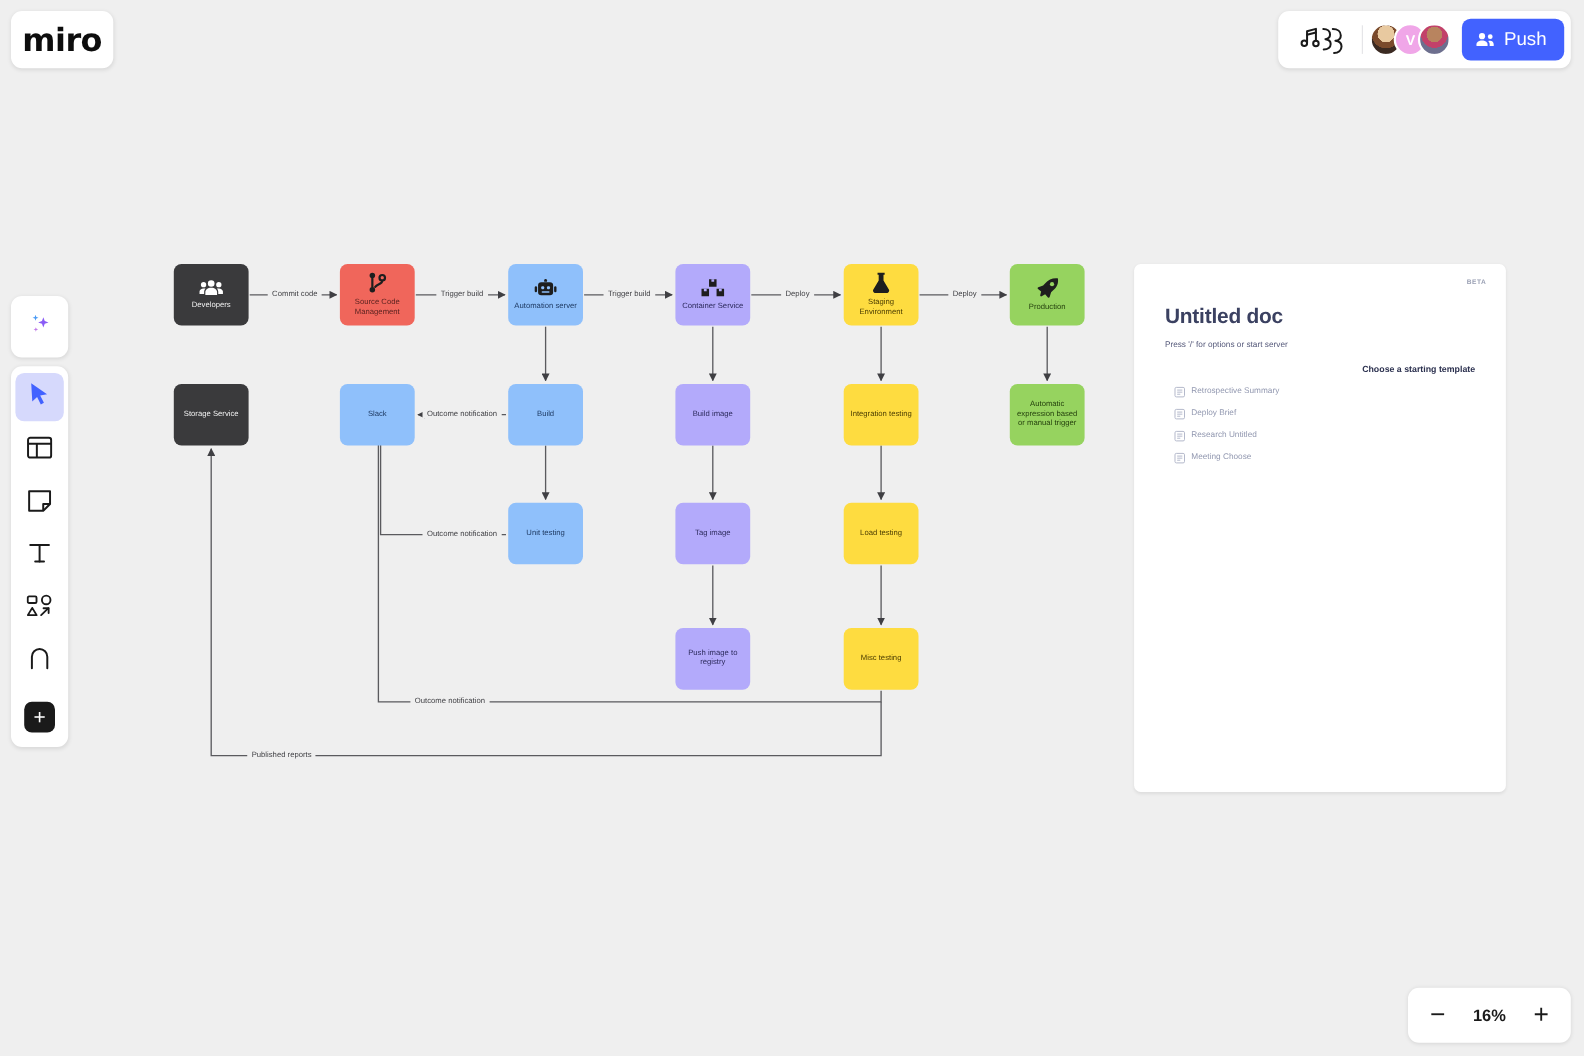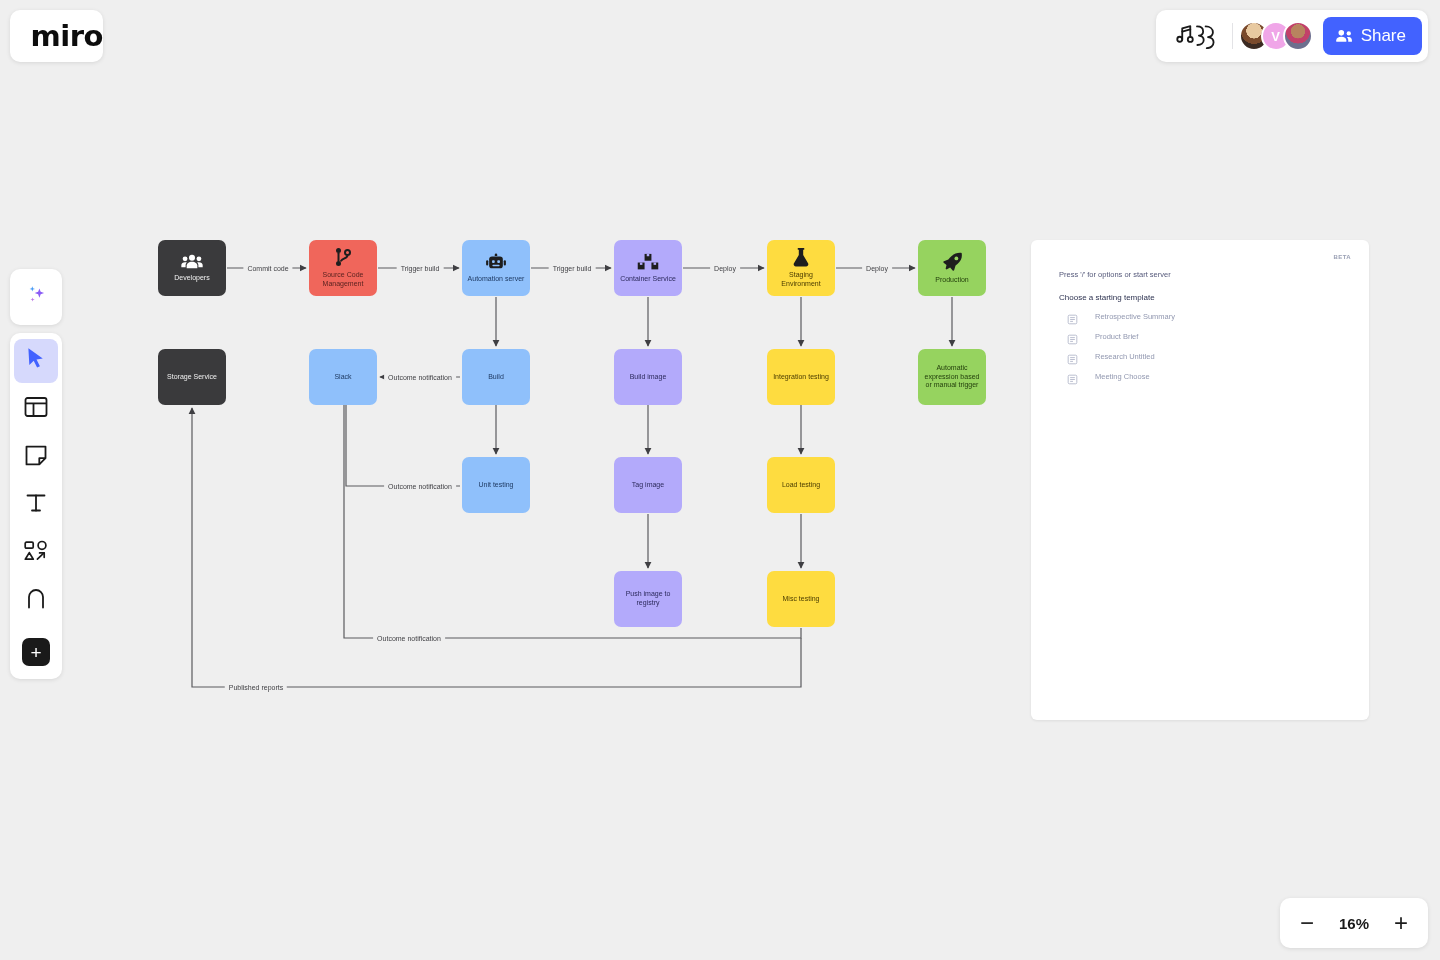--- a/index.html
+++ b/index.html
@@ -9,21 +9,21 @@
     font-family: "Liberation Sans", sans-serif;
     overflow: hidden;
   }
   #app { position: relative; width: 1440px; height: 960px; }
 
   
   .logo-card {
     position: absolute; left: 10px; top: 10px;
     width: 93px; height: 52px;
     background: #fff; border-radius: 10px;
-    display: flex; align-items: center; justify-content: flex-end;
+    display: flex; align-items: center; justify-content: center;
     box-shadow: 0 1px 4px rgba(0,0,0,.10);
   }
   .logo-text {
     font-family: "DejaVu Sans", sans-serif;
     font-size: 29px; font-weight: 700; letter-spacing: -.5px;
     color: #0d0d0d; line-height: 1;
   }
 
   
   .topbar {
@@ -114,23 +114,23 @@
   .beta-badge {
     position: absolute; right: 18px; top: 14px;
     font-size: 6px; font-weight: 700; letter-spacing: .4px;
     color: #9aa0b4;
   }
   .doc-title {
     font-size: 19px; font-weight: 700; color: #3b4161;
     letter-spacing: -.2px; margin-top: 16px;
   }
   .doc-sub { font-size: 7.5px; color: #55597a; margin-top: 8px; }
-  .doc-section { font-size: 8px; font-weight: 400; color: #2d3250; margin-top: 14px; }
+  .doc-section { font-size: 8px; font-weight: 700; color: #2d3250; margin-top: 14px; text-align: right; }
   .tpl-list { margin-top: 9px; display: flex; flex-direction: column; gap: 9px; }
-  .tpl-item { display: flex; align-items: center; gap: 17px; cursor: pointer; padding-left: 8px;}
+  .tpl-item { display: flex; align-items: center; gap: 5px; cursor: pointer; padding-left: 8px;}
   .tpl-icon { width: 11px; height: 11px; flex: 0 0 11px; }
   .tpl-label { font-size: 7.5px; color: #9298b0; }
 
   
   .canvas { position: absolute; left: 0; top: 0; width: 1440px; height: 960px; }
   .svg-layer { position: absolute; left: 0; top: 0; width: 1440px; height: 960px; pointer-events: none; }
 
   .node {
     position: absolute; border-radius: 7px;
     display: flex; flex-direction: column;
@@ -330,20 +330,21 @@
     <div class="edge-label" style="left:725px;top:268px;">Deploy</div>
     <div class="edge-label" style="left:877px;top:268px;">Deploy</div>
     <div class="edge-label" style="left:420px;top:377px;">Outcome notification</div>
     <div class="edge-label" style="left:420px;top:486px;">Outcome notification</div>
     <div class="edge-label" style="left:409px;top:638px;">Outcome notification</div>
     <div class="edge-label" style="left:256px;top:687px;">Published reports</div>
   </div>
 
   <div class="docpanel">
     <div class="beta-badge">BETA</div>
+    <div class="doc-title">Untitled doc</div>
     <div class="doc-sub">Press '/' for options or start server</div>
     <div class="doc-section">Choose a starting template</div>
     <div class="tpl-list">
       <div class="tpl-item">
         <span class="tpl-icon">
           <svg width="11" height="11" viewBox="0 0 14 14" fill="none" stroke="#b0b5c8" stroke-width="1.1">
             <rect x="1.5" y="1.5" width="11" height="11" rx="1.6"></rect>
             <line x1="4" y1="4.6" x2="10" y2="4.6"></line>
               <line x1="4" y1="7" x2="10" y2="7"></line>
               <line x1="4" y1="9.4" x2="7.6" y2="9.4"></line>
@@ -353,21 +354,21 @@
       </div>
       <div class="tpl-item">
         <span class="tpl-icon">
           <svg width="11" height="11" viewBox="0 0 14 14" fill="none" stroke="#b0b5c8" stroke-width="1.1">
             <rect x="1.5" y="1.5" width="11" height="11" rx="1.6"></rect>
             <line x1="4" y1="4.6" x2="10" y2="4.6"></line>
               <line x1="4" y1="7" x2="10" y2="7"></line>
               <line x1="4" y1="9.4" x2="7.6" y2="9.4"></line>
           </svg>
         </span>
-        <span class="tpl-label">Product Brief</span>
+        <span class="tpl-label">Deploy Brief</span>
       </div>
       <div class="tpl-item">
         <span class="tpl-icon">
           <svg width="11" height="11" viewBox="0 0 14 14" fill="none" stroke="#b0b5c8" stroke-width="1.1">
             <rect x="1.5" y="1.5" width="11" height="11" rx="1.6"></rect>
             <line x1="4" y1="4.6" x2="10" y2="4.6"></line>
               <line x1="4" y1="7" x2="10" y2="7"></line>
               <line x1="4" y1="9.4" x2="7.6" y2="9.4"></line>
           </svg>
         </span>
@@ -410,21 +411,21 @@
     </span>
     <button class="share-btn">
       <span style="display:flex;align-items:center;">
         <svg width="18" height="14" viewBox="0 0 20 15" fill="#fff">
           <circle cx="7" cy="4" r="3.1"></circle>
             <circle cx="15.3" cy="4.6" r="2.4"></circle>
           <path d="M7 8.3c-3.2 0-5.6 1.7-5.6 3.8V14h11.2v-1.9c0-2.1-2.4-3.8-5.6-3.8z"></path>
           <path d="M15.3 8.6c-.8 0-1.5.1-2.1.3.9.9 1.5 2 1.5 3.2V14h4.1v-1.8c0-1.9-1.5-3.6-3.5-3.6z"></path>
         </svg>
       </span>
-      <span>Share</span>
+      <span>Push</span>
     </button>
   </div>
 
   <div class="tool-ai">
     <span>
       <svg width="26" height="26" viewBox="0 0 26 26" fill="none">
         <path d="M16.4 6.4l1.25 3.45 3.45 1.25-3.45 1.25-1.25 3.45-1.25-3.45-3.45-1.25 3.45-1.25z" fill="#8a5cf6"></path>
         <path d="M9.3 4.2l.72 1.98 1.98.72-1.98.72-.72 1.98-.72-1.98-1.98-.72 1.98-.72z" fill="#4a9bf5"></path>
         <path d="M9.6 15.4l.56 1.55 1.55.56-1.55.56-.56 1.55-.56-1.55-1.55-.56 1.55-.56z" fill="#c07ae8"></path>
       </svg>

